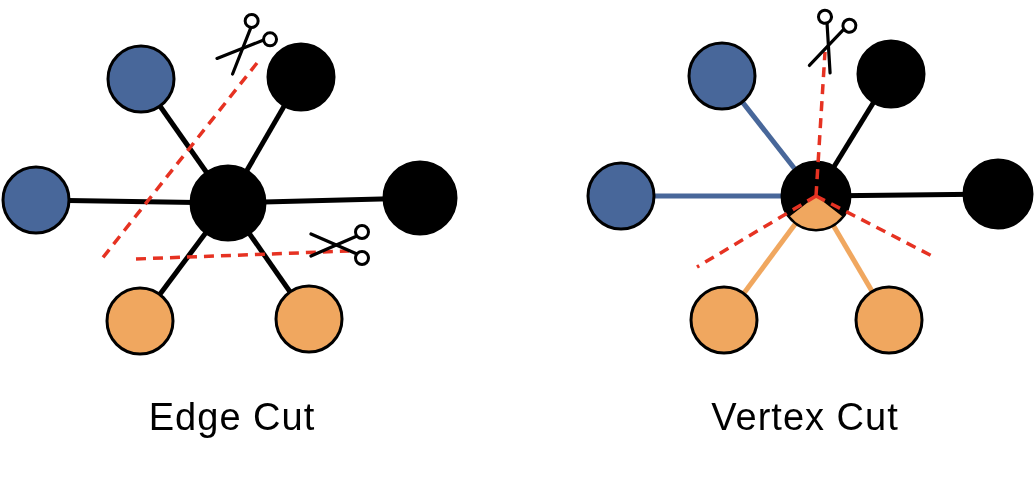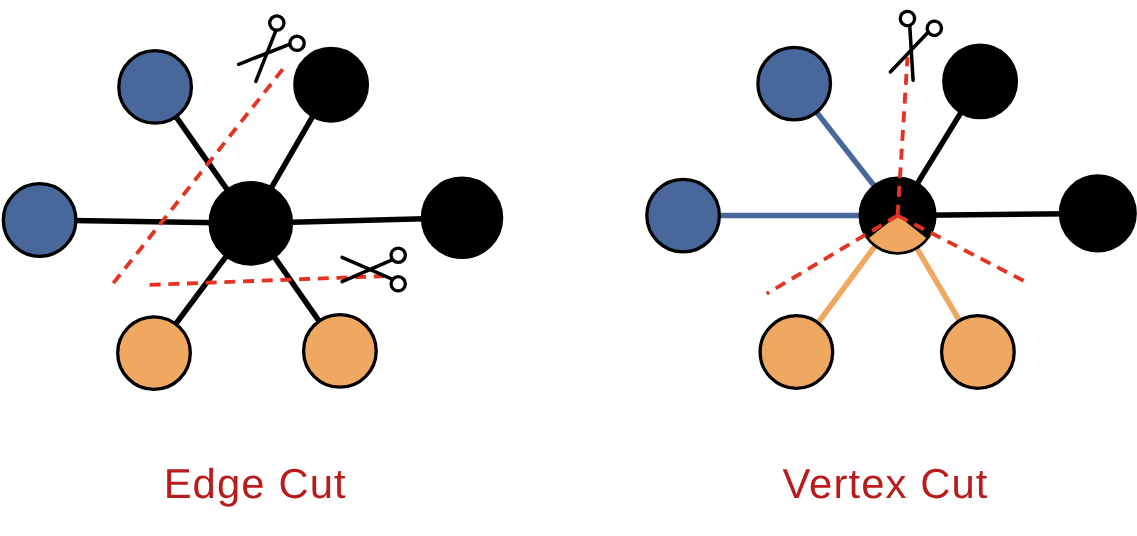--- a/index.html
+++ b/index.html
@@ -7,27 +7,27 @@
   .stage {
     position: relative;
     width: 1034px;
     height: 487px;
     background: #ffffff;
     overflow: hidden;
   }
   #graph-svg { position: absolute; left: 0; top: 0; }
   .caption {
     position: absolute;
-    top: 420px;
+    top: 396px;
     width: 464px;
     text-align: center;
     font-size: 38px;
     font-weight: 400;
     letter-spacing: 1px;
-    color: #b91c1c;
+    color: #000000;
   }
   #caption-0 { left: 0px; }
   #caption-1 { left: 573px; }
 </style>
 </head>
 <body>
 
 <div class="stage">
   <svg id="graph-svg" width="1034" height="418" viewBox="0 0 1034 418">
       <g>

